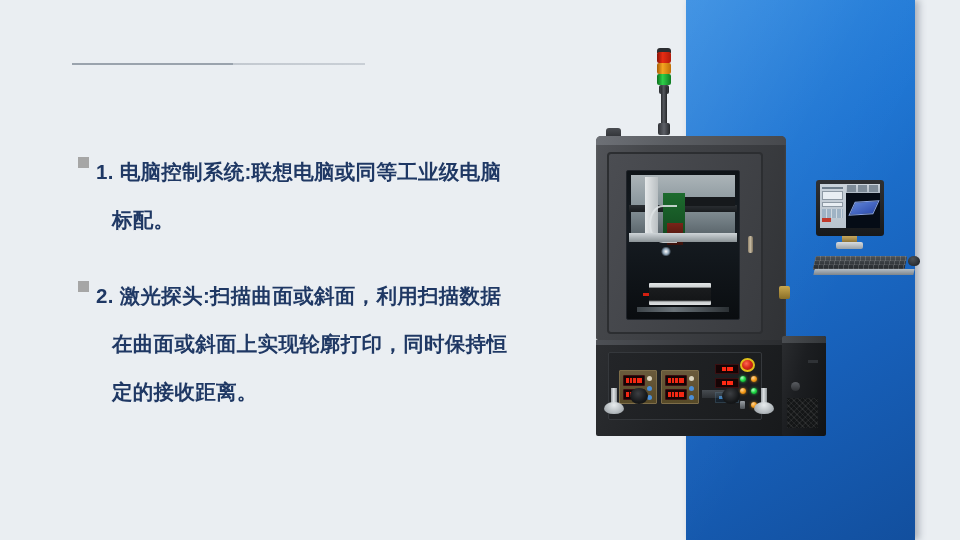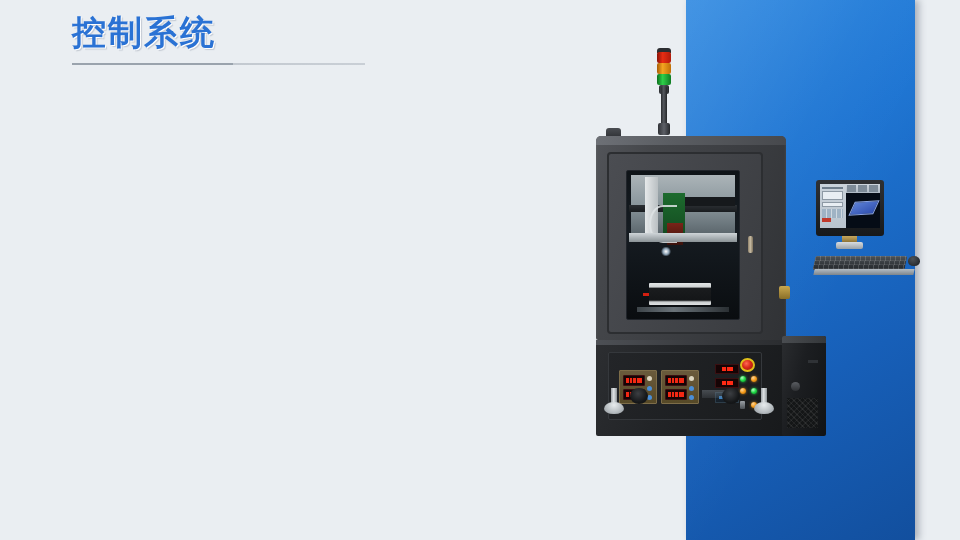--- a/index.html
+++ b/index.html
@@ -692,24 +692,43 @@
     background: radial-gradient(circle at 40% 30%, #4e5357, #1a1d20);
     border-radius: 50% 50% 45% 45%;
   }
 </style>
 </head>
 <body>
 
 <div class="slide">
 
   <div class="title-block">
-    <div class="slide-title">控制系统</div>
     <div class="title-rule"></div>
   </div>
 
+  <div class="bullets">
+
+    <div class="bullet-item">
+      <span class="bullet-marker"></span>
+      <div class="bullet-text">
+        <span class="first">1. 电脑控制系统:联想电脑或同等工业级电脑</span>
+        <span class="cont">标配。</span>
+      </div>
+    </div>
+
+    <div class="bullet-item">
+      <span class="bullet-marker"></span>
+      <div class="bullet-text">
+        <span class="first">2. 激光探头:扫描曲面或斜面，利用扫描数据</span>
+        <span class="cont">在曲面或斜面上实现轮廓打印，同时保持恒</span>
+        <span class="cont">定的接收距离。</span>
+      </div>
+    </div>
+
+  </div>
 
   <div class="blue-panel">
     <div class="panel-sheen"></div>
   </div>
 
   <div class="desk-setup">
     <div class="monitor">
       <div class="screen">
         <div class="screen-left">
           <div class="sl-row" style="top:3px"></div>

